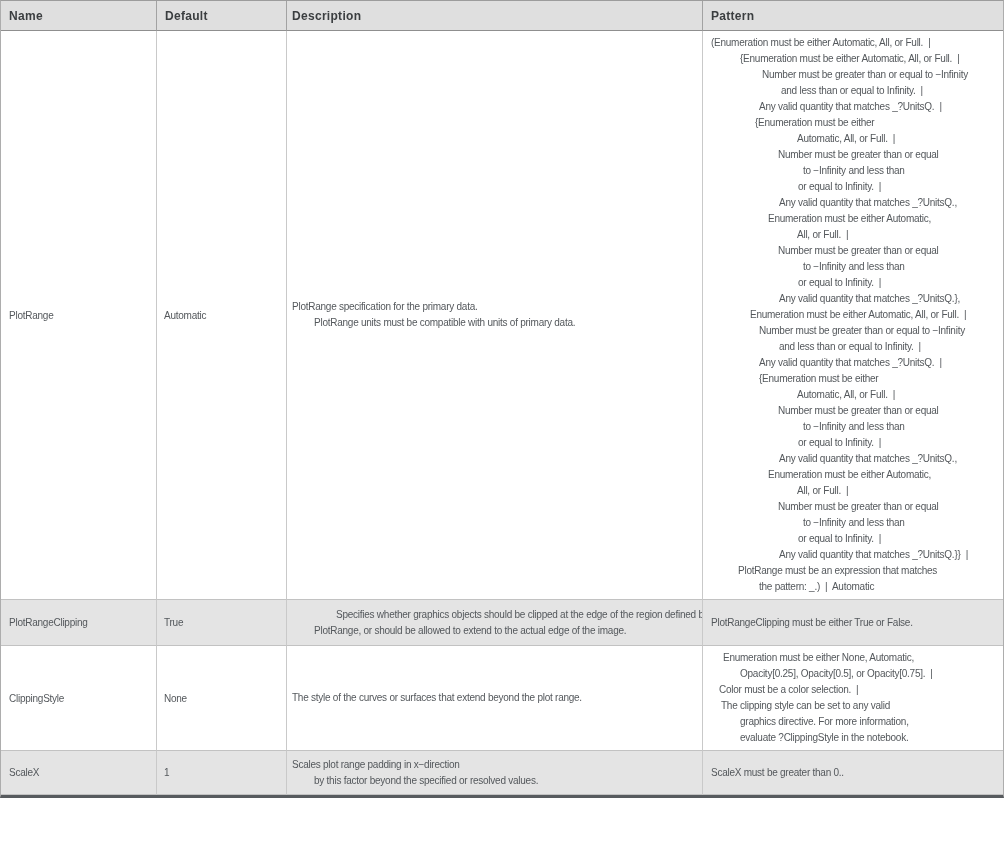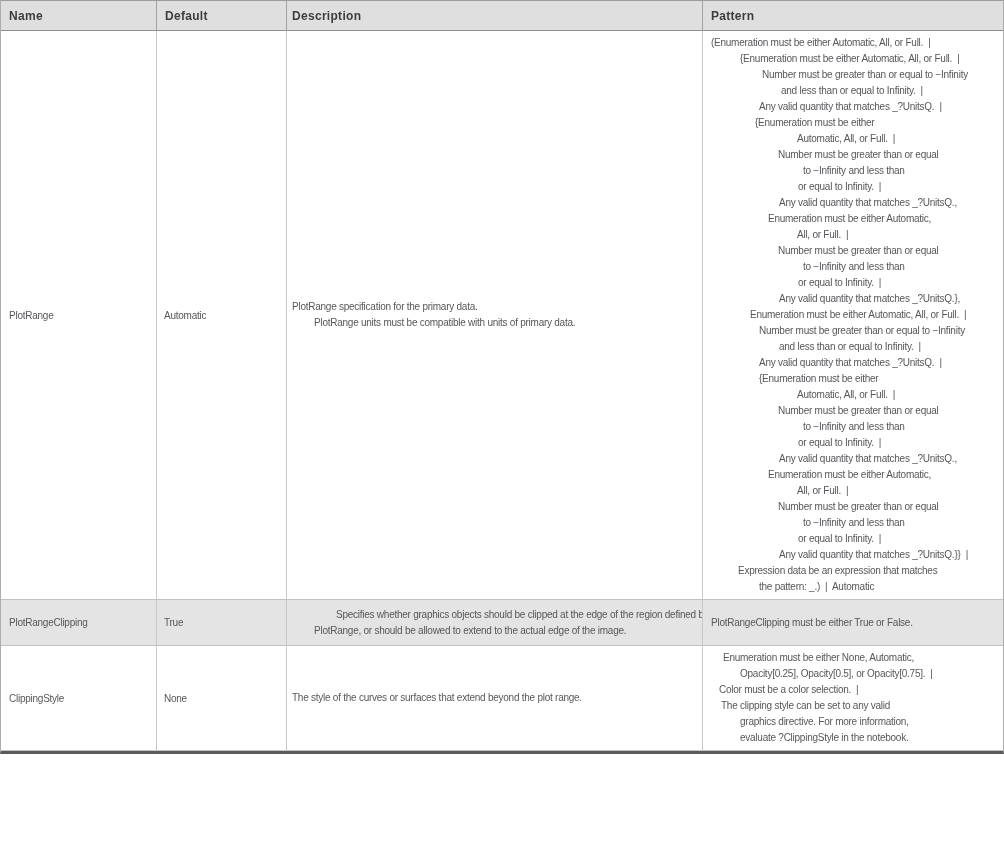--- a/index.html
+++ b/index.html
@@ -120,21 +120,21 @@
             <div class="line" style="padding-left: 67px;">Number must be greater than or equal</div>
             <div class="line" style="padding-left: 92px;">to −Infinity and less than</div>
             <div class="line" style="padding-left: 87px;">or equal to Infinity.  |</div>
             <div class="line" style="padding-left: 68px;">Any valid quantity that matches _?UnitsQ.,</div>
             <div class="line" style="padding-left: 57px;">Enumeration must be either Automatic,</div>
             <div class="line" style="padding-left: 86px;">All, or Full.  |</div>
             <div class="line" style="padding-left: 67px;">Number must be greater than or equal</div>
             <div class="line" style="padding-left: 92px;">to −Infinity and less than</div>
             <div class="line" style="padding-left: 87px;">or equal to Infinity.  |</div>
             <div class="line" style="padding-left: 68px;">Any valid quantity that matches _?UnitsQ.}}  |</div>
-            <div class="line" style="padding-left: 27px;">Expression data be an expression that matches</div>
+            <div class="line" style="padding-left: 27px;">PlotRange must be an expression that matches</div>
             <div class="line" style="padding-left: 48px;">the pattern: _.)  |  Automatic</div>
           </td>
         </tr>
         <tr class="r1 alt">
           <td class="col-name">PlotRangeClipping</td>
           <td class="col-default">True</td>
           <td class="col-desc">
             <div class="line" style="padding-left: 0px; margin-left: 44px;">Specifies whether graphics objects should be clipped at the edge of the region defined by</div>
             <div class="line" style="padding-left: 22px;">PlotRange, or should be allowed to extend to the actual edge of the image.</div>
           </td>
@@ -150,15 +150,26 @@
           </td>
           <td class="col-pattern">
             <div class="line" style="padding-left: 12px;">Enumeration must be either None, Automatic,</div>
             <div class="line" style="padding-left: 29px;">Opacity[0.25], Opacity[0.5], or Opacity[0.75].  |</div>
             <div class="line" style="padding-left: 8px;">Color must be a color selection.  |</div>
             <div class="line" style="padding-left: 10px;">The clipping style can be set to any valid</div>
             <div class="line" style="padding-left: 29px;">graphics directive. For more information,</div>
             <div class="line" style="padding-left: 29px;">evaluate ?ClippingStyle in the notebook.</div>
           </td>
         </tr>
+        <tr class="r3 alt">
+          <td class="col-name">ScaleX</td>
+          <td class="col-default">1</td>
+          <td class="col-desc">
+            <div class="line" style="padding-left: 0px;">Scales plot range padding in x−direction</div>
+            <div class="line" style="padding-left: 22px;">by this factor beyond the specified or resolved values.</div>
+          </td>
+          <td class="col-pattern">
+            <div class="line" style="padding-left: 0px;">ScaleX must be greater than 0..</div>
+          </td>
+        </tr>
       </tbody>
   </table>
 </div>
 
 </body></html>

